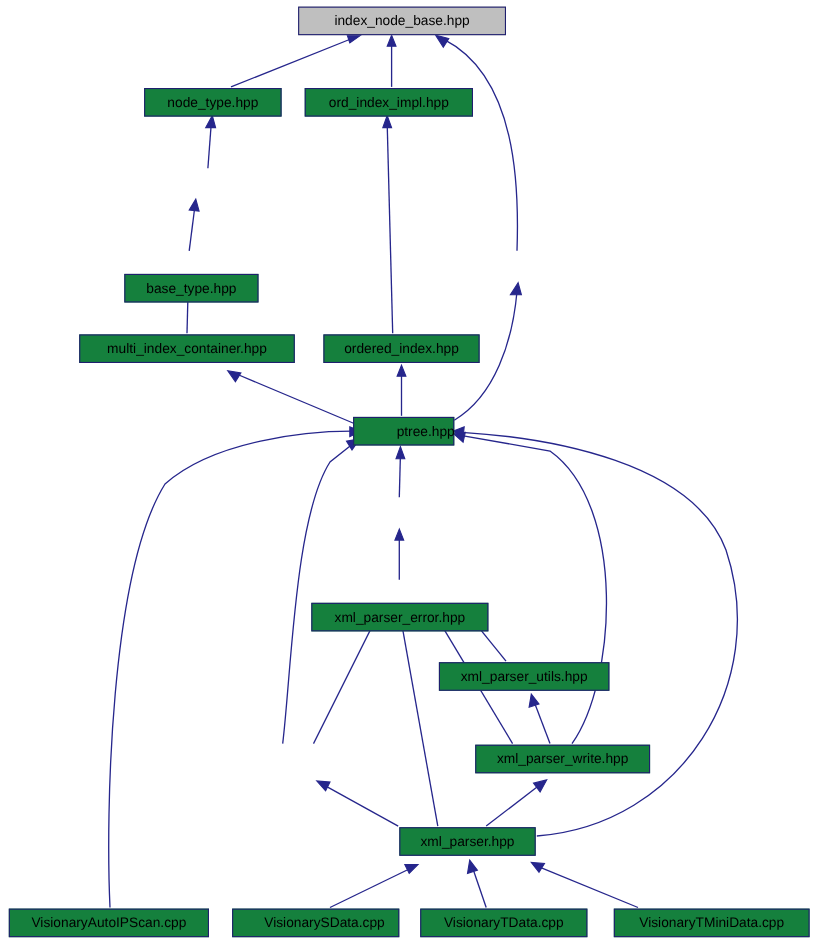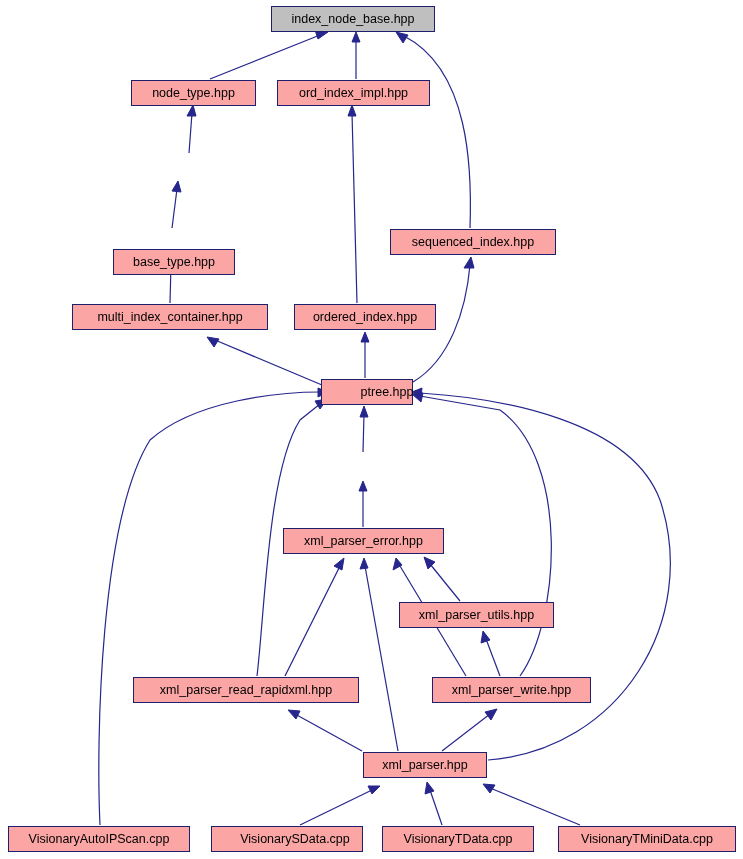--- a/index.html
+++ b/index.html
@@ -1,18 +1,18 @@
 <!DOCTYPE html>
 <html><head>
 <meta charset="utf-8">
 <style>
   html,body{margin:0;padding:0;background:#ffffff;}
   body{width:743px;height:859px;font-family:"Liberation Sans",sans-serif;}
   #stage{position:relative;width:743px;height:859px;overflow:hidden;}
-  .node{position:absolute;box-sizing:border-box;border:1px solid #1f1f6e;background:#fca5a5;
+  .node{position:absolute;box-sizing:border-box;border:1px solid #1f1f6e;background:#15803d;
         color:#000000;font-size:12.5px;line-height:1;display:flex;align-items:center;
         justify-content:center;white-space:nowrap;}
   .node.hl{background:#bfbfbf;}
   svg.edges{position:absolute;left:0;top:0;width:743px;height:859px;pointer-events:none;}
   svg.edges path,svg.edges line{stroke:#26268c;stroke-width:1.2;fill:none;}
   svg.edges polygon{fill:#26268c;stroke:#26268c;stroke-width:1;}
 </style>
 </head>
 <body>
 
@@ -92,31 +92,29 @@
     <path d="M300,825 L372,790"></path>
       <polygon points="380,786 368,786 372,794"></polygon>
 
     <path d="M442,825 L430,790"></path>
       <polygon points="427,782 425,794 434,791"></polygon>
 
     <path d="M580,825 L490,788"></path>
       <polygon points="483,784 490,793 495,785"></polygon>
   </svg>
 
-  <div class="node hl" style="left:271px;top:6px;width:164px;height:26px;">index_node_base.hpp</div>
+  <div class="node hl" style="left:271px;top:6px;width:189px;height:26px;">index_node_base.hpp</div>
   <div class="node" style="left:131px;top:80px;width:125px;height:26px;">node_type.hpp</div>
   <div class="node" style="left:277px;top:80px;width:153px;height:26px;">ord_index_impl.hpp</div>
   <div class="node" style="left:113px;top:229px;width:122px;height:26px;margin-top:20px;">base_type.hpp</div>
-  <div class="node" style="left:390px;top:229px;width:166px;height:26px;">sequenced_index.hpp</div>
   <div class="node" style="left:72px;top:304px;width:196px;height:26px;">multi_index_container.hpp</div>
   <div class="node" style="left:294px;top:304px;width:142px;height:26px;">ordered_index.hpp</div>
   <div class="node" style="left:321px;top:379px;width:92px;height:26px;padding-left:40px;">ptree.hpp</div>
-  <div class="node" style="left:283px;top:528px;width:161px;height:26px;">xml_parser_error.hpp</div>
+  <div class="node" style="left:283px;top:548px;width:161px;height:26px;">xml_parser_error.hpp</div>
   <div class="node" style="left:399px;top:602px;width:155px;height:26px;">xml_parser_utils.hpp</div>
-  <div class="node" style="left:133px;top:677px;width:226px;height:26px;">xml_parser_read_rapidxml.hpp</div>
   <div class="node" style="left:432px;top:677px;width:159px;height:26px;">xml_parser_write.hpp</div>
   <div class="node" style="left:363px;top:752px;width:124px;height:26px;">xml_parser.hpp</div>
   <div class="node" style="left:8px;top:826px;width:182px;height:26px;">VisionaryAutoIPScan.cpp</div>
   <div class="node" style="left:211px;top:826px;width:152px;height:26px;padding-left:16px;">VisionarySData.cpp</div>
   <div class="node" style="left:382px;top:826px;width:152px;height:26px;">VisionaryTData.cpp</div>
   <div class="node" style="left:558px;top:826px;width:178px;height:26px;">VisionaryTMiniData.cpp</div>
 
 </div>
 
 </body></html>

